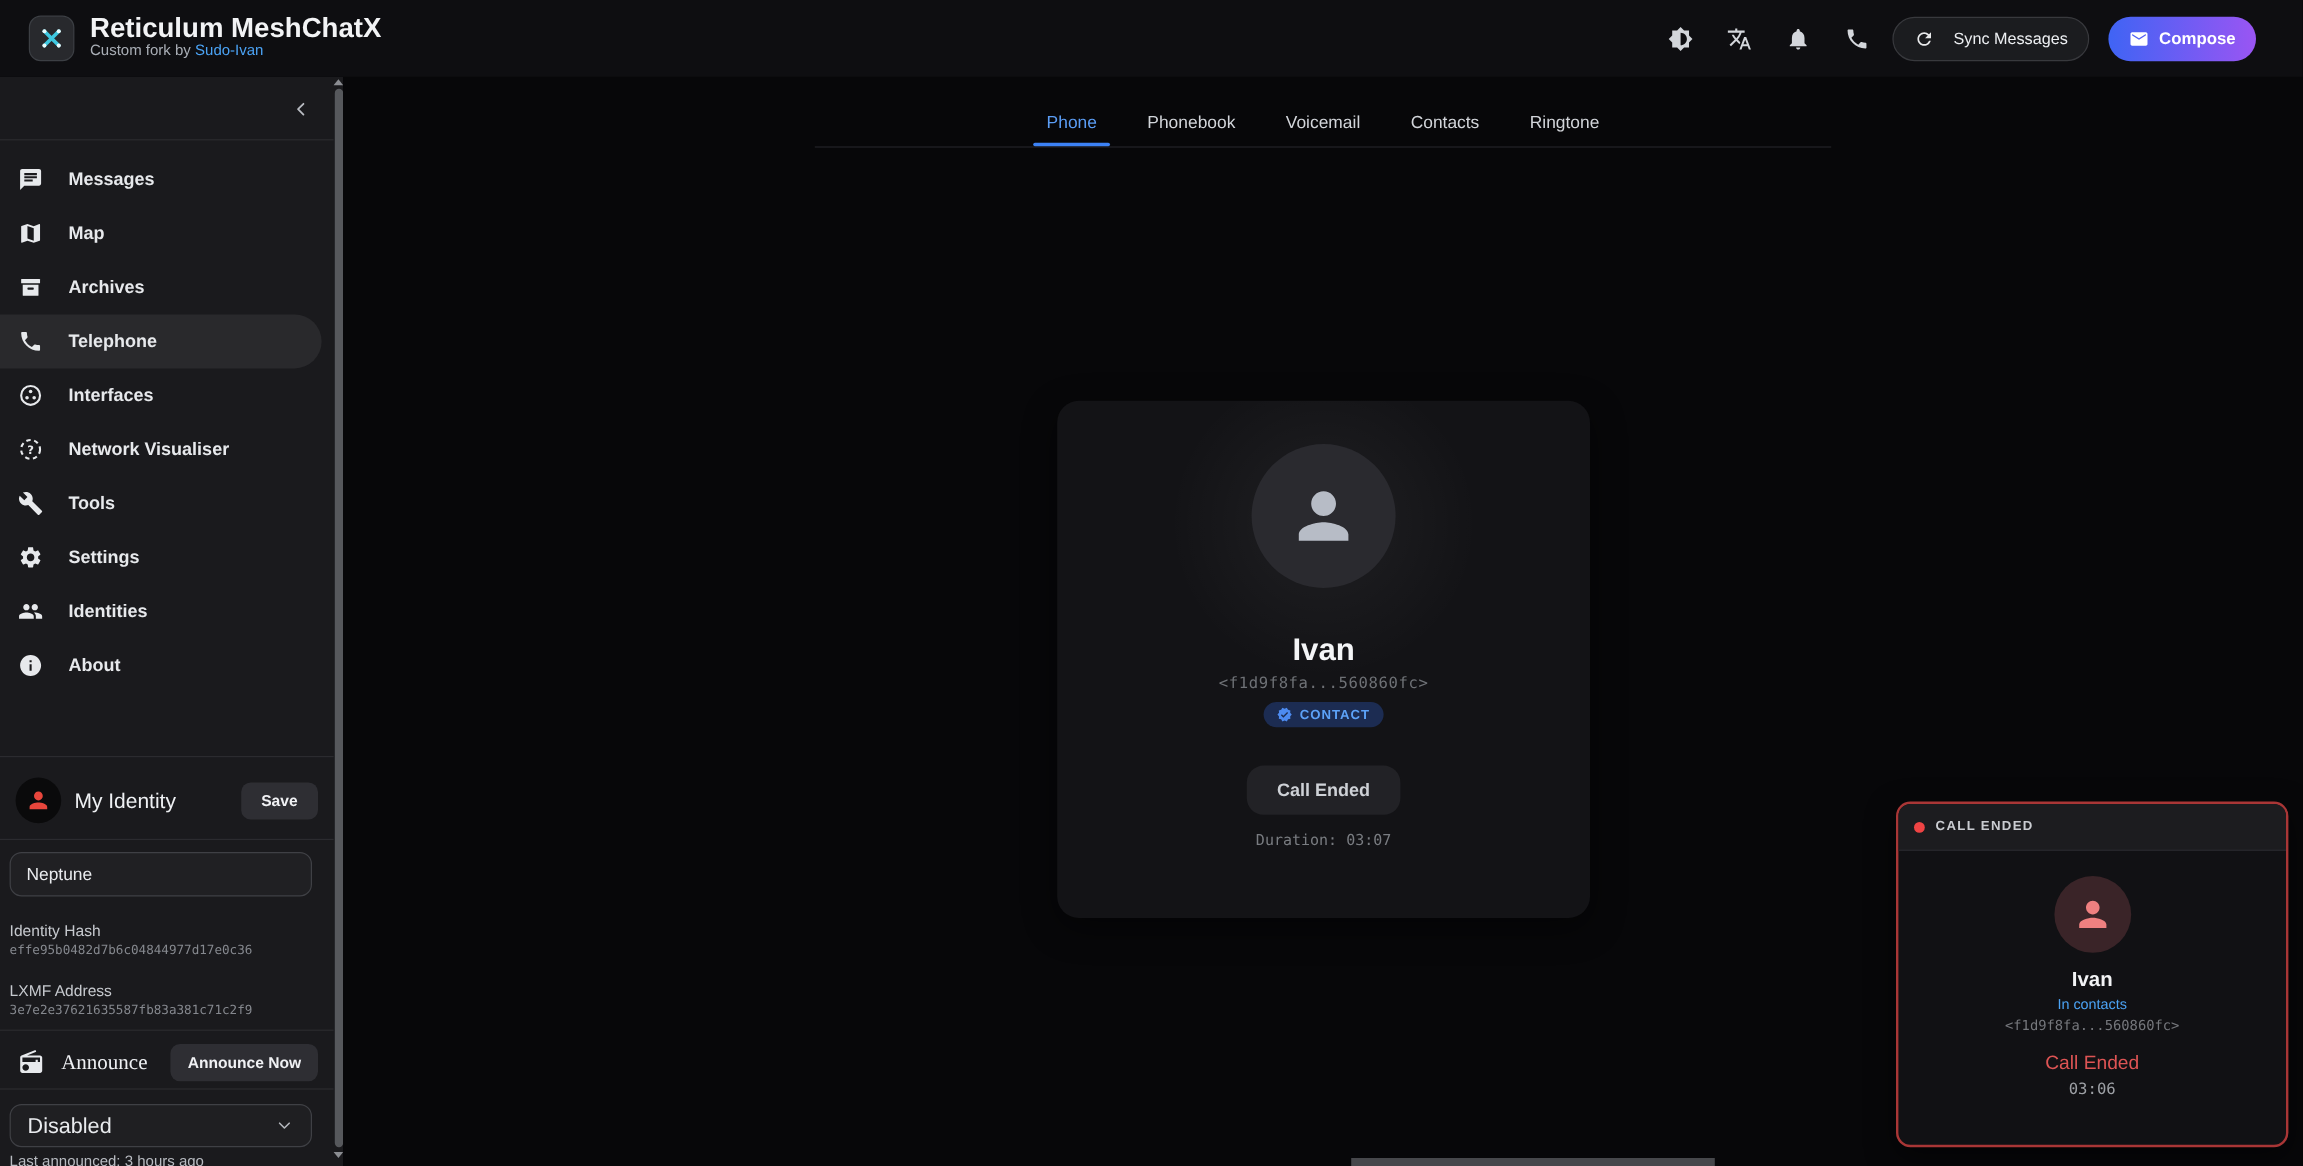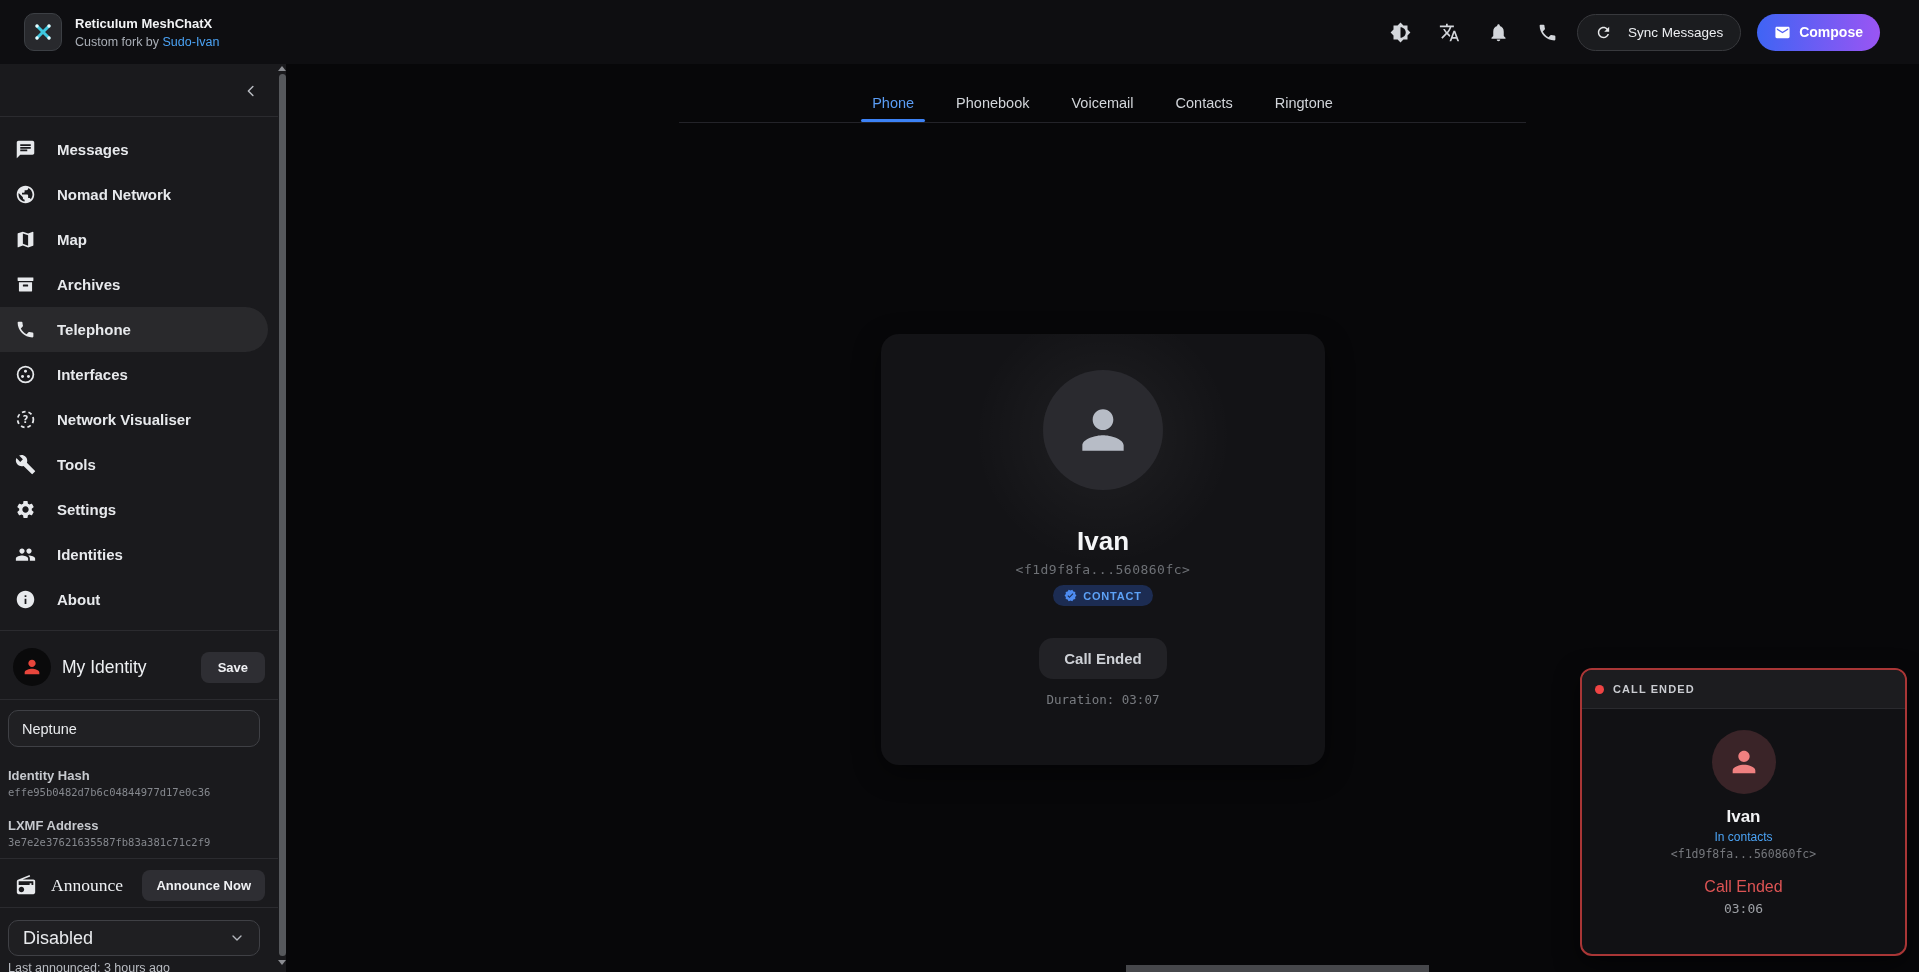--- a/index.html
+++ b/index.html
@@ -7,21 +7,21 @@
     font-family:"Liberation Sans", sans-serif; }
   .app { position:relative; width:1919px; height:972px; background:#070709; }
   .mono { font-family:"DejaVu Sans Mono","Liberation Mono",monospace; }
   svg { display:block; }
 
   
   .header { position:absolute; top:0; left:0; right:0; height:64px; background:#0e0e11;
     display:flex; align-items:center; padding-left:24px; z-index:5; }
   .logo { width:38px; height:38px; border-radius:10px; background:#28292d; border:1px solid #3c3f44;
     display:grid; place-items:center; margin-right:13px; }
-  .titles .title { font-size:13px; font-weight:bold; color:#f2f3f5; line-height:21px; }
+  .titles .title { font-size:23px; font-weight:bold; color:#f2f3f5; line-height:21px; }
   .titles .subtitle { font-size:12.5px; color:#a9aeb6; line-height:17px; }
   .titles .subtitle a { color:var(--link-blue); text-decoration:none; cursor:pointer; }
   .header-right { margin-left:auto; display:flex; align-items:center; padding-right:39px; }
   .hicon { width:21px; height:21px; margin-left:28px; cursor:pointer; }
   .hicon svg { width:21px; height:21px; fill:#d3d6db; }
   .btn-sync { display:flex; align-items:center; gap:16px; height:37px; padding:0 17px; margin-left:19px;
     border-radius:19px; background:#1b1c1f; border:1px solid #38393d; color:#edeff2; font-size:13.5px; cursor:pointer; }
   .btn-sync svg { width:17px; height:17px; fill:#e8e9eb; }
   .btn-compose { display:flex; align-items:center; gap:8px; height:37px; padding:0 17px; margin-left:16px;
     border-radius:19px; border:none; background:linear-gradient(90deg,var(--compose-start),var(--compose-end));
@@ -42,21 +42,21 @@
 
   .id-row { position:absolute; top:583px; left:13px; width:252px; height:40px; display:flex; align-items:center; }
   .id-avatar { width:38px; height:38px; border-radius:50%; background:#0a0a0b; display:grid; place-items:center; }
   .id-avatar svg { width:22px; height:22px; fill:var(--identity-red); }
   .id-title { margin-left:11px; font-size:17.5px; color:#eef0f3; }
   .btn-save { margin-left:auto; padding:8px 17px; border-radius:8px; background:#2e2e33; border:none;
     color:#f0f1f4; font-size:13px; font-weight:bold; cursor:pointer; }
   .name-input { position:absolute; top:646px; left:8px; width:252px; height:37px; background:#202023;
     border:1px solid #3f4045; border-radius:10px; color:#e9ebee; font-size:14.5px; padding:0 13px;
     font-family:"Liberation Sans",sans-serif; }
-  .meta-label { position:absolute; left:8px; font-size:13px; color:#c6c9ce;font-weight:bold; }
+  .meta-label { position:absolute; left:8px; font-size:13px; color:#c6c9ce; }
   .meta-value { position:absolute; left:8px; font-size:10.5px; color:#85888e; }
   .ann-row { position:absolute; top:806px; left:15px; width:250px; height:30px; display:flex; align-items:center; }
   .ann-row svg { width:22px; height:22px; fill:#e7e9ec; }
   .ann-title { margin-left:14px; font-size:17.5px; color:#eef0f3;font-family:Liberation Serif, serif; }
   .btn-announce { margin-left:auto; padding:8px 14px; border-radius:8px; background:#2e2e33; border:none;
     color:#f0f1f4; font-size:13px; font-weight:bold; cursor:pointer; }
   .select { position:absolute; top:856px; left:8px; width:252px; height:36px; background:#1f1f22;
     border:1px solid #3f4045; border-radius:10px; display:flex; align-items:center; padding:0 14px;
     color:#e9ebee; font-size:18px; cursor:pointer; }
   .select svg { margin-left:auto; width:16px; height:16px; stroke:#b4b7bd; fill:none; stroke-width:2; }
@@ -183,28 +183,20 @@
         <span class="nav-icon">
             <svg viewBox="0 0 24 24">
               <path d="M20 2H4c-1.1 0-1.99.9-1.99 2L2 22l4-4h14c1.1 0 2-.9 2-2V4c0-1.1-.9-2-2-2zM6 9h12v2H6V9zm8 5H6v-2h8v2zm4-6H6V6h12v2z"></path>
             </svg>
           </span>
         <span>Messages</span>
       </div>
       <div class="nav-item">
         <span class="nav-icon">
             <svg viewBox="0 0 24 24">
-              <path d="M12 2C6.48 2 2 6.48 2 12s4.48 10 10 10 10-4.48 10-10S17.52 2 12 2zm-1 17.93c-3.95-.49-7-3.85-7-7.93 0-.62.08-1.21.21-1.79L9 15v1c0 1.1.9 2 2 2v1.93zm6.9-2.54c-.26-.81-1-1.39-1.9-1.39h-1v-3c0-.55-.45-1-1-1H8v-2h2c.55 0 1-.45 1-1V7h2c1.1 0 2-.9 2-2v-.41c2.93 1.19 5 4.06 5 7.41 0 2.08-.8 3.97-2.1 5.39z"></path>
-            </svg>
-          </span>
-        <span>Nomad Network</span>
-      </div>
-      <div class="nav-item">
-        <span class="nav-icon">
-            <svg viewBox="0 0 24 24">
               <path d="M20.5 3l-.16.03L15 5.1 9 3 3.36 4.9c-.21.07-.36.25-.36.48V20.5c0 .28.22.5.5.5l.16-.03L9 18.9l6 2.1 5.64-1.9c.21-.07.36-.25.36-.48V3.5c0-.28-.22-.5-.5-.5zM15 19l-6-2.11V5l6 2.11V19z"></path>
             </svg>
           </span>
         <span>Map</span>
       </div>
       <div class="nav-item">
         <span class="nav-icon">
             <svg viewBox="0 0 24 24">
               <path d="M3.5 4h17c.3 0 .5.2.5.5v3c0 .3-.2.5-.5.5h-17a.5.5 0 0 1-.5-.5v-3c0-.3.2-.5.5-.5z"></path>
               <path d="M4.5 9.5h15v10c0 .3-.2.5-.5.5H5a.5.5 0 0 1-.5-.5v-10z"></path>

